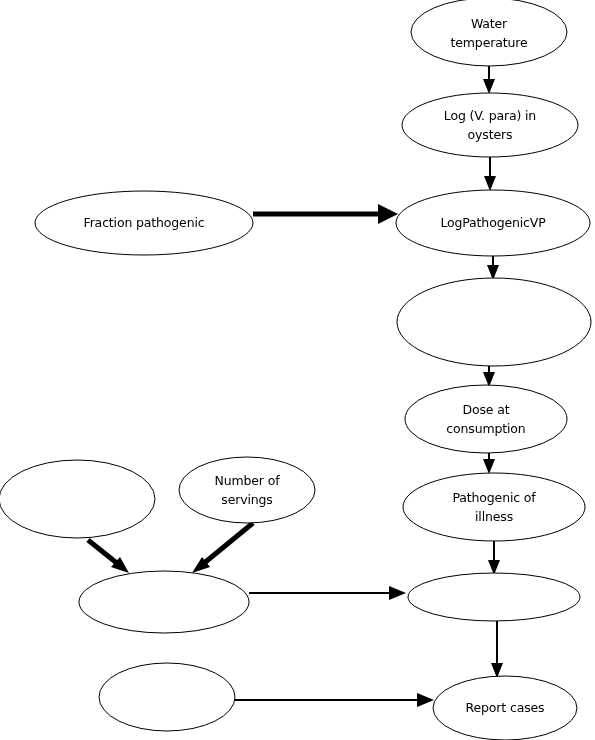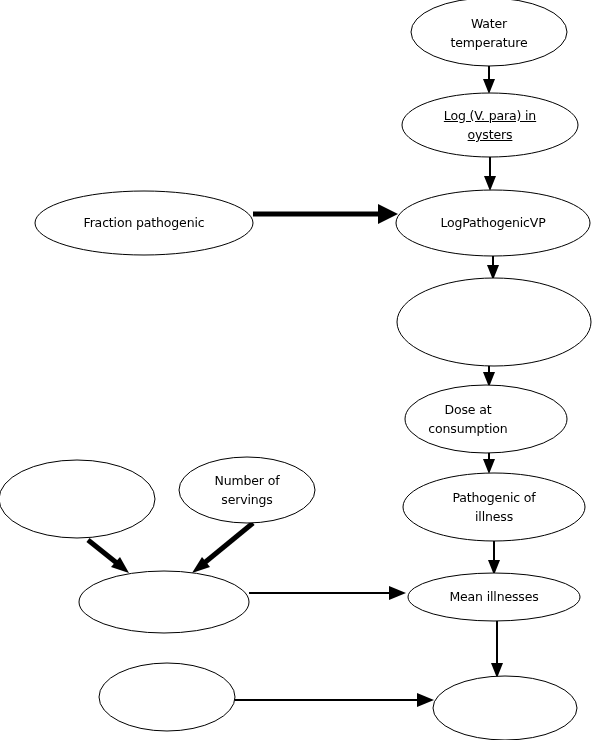--- a/index.html
+++ b/index.html
@@ -145,36 +145,36 @@
       <ellipse class="node-ellipse" cx="494" cy="597" rx="86" ry="24"></ellipse>
       <ellipse class="node-ellipse" cx="167" cy="697" rx="68" ry="34"></ellipse>
       <ellipse class="node-ellipse" cx="505" cy="708" rx="72" ry="32"></ellipse>
     </g>
 
   </svg>
 
   <div class="node-label" style="left:411px; top:0px;   width:156px; height:66px;">Water
 temperature</div>
 
-  <div class="node-label" style="left:402px; top:93px;  width:176px; height:64px;text-decoration:underline;">Log (V. para) in
+  <div class="node-label" style="left:402px; top:93px;  width:176px; height:64px;">Log (V. para) in
 oysters</div>
 
   <div class="node-label" style="left:396px; top:190px; width:194px; height:66px;">LogPathogenicVP</div>
 
   <div class="node-label" style="left:35px;  top:191px; width:218px; height:64px;">Fraction pathogenic</div>
 
 
-  <div class="node-label" style="left:387px; top:385px; width:162px; height:68px;">Dose  at
+  <div class="node-label" style="left:405px; top:385px; width:162px; height:68px;">Dose  at
 consumption</div>
 
 
   <div class="node-label" style="left:179px; top:457px; width:136px; height:66px;">Number of
 servings</div>
 
   <div class="node-label" style="left:403px; top:473px; width:182px; height:68px;">Pathogenic of
 illness</div>
 
 
-  <div class="node-label" style="left:408px; top:573px; width:172px; height:48px;">Mean illnesses</div>
 
 
+  <div class="node-label" style="left:433px; top:676px; width:144px; height:64px;">Report cases</div>
 
 </div>
 
 </body></html>

